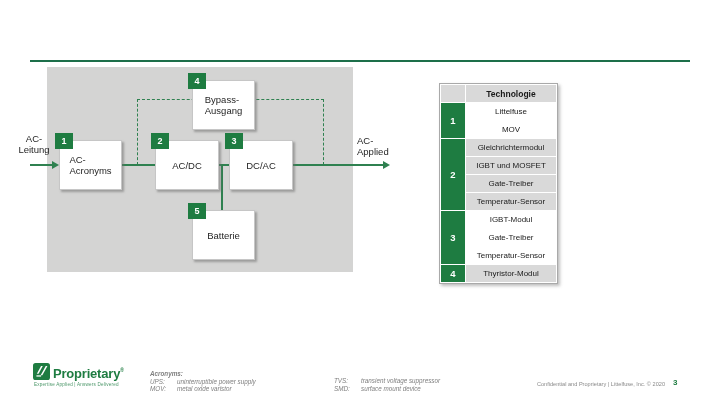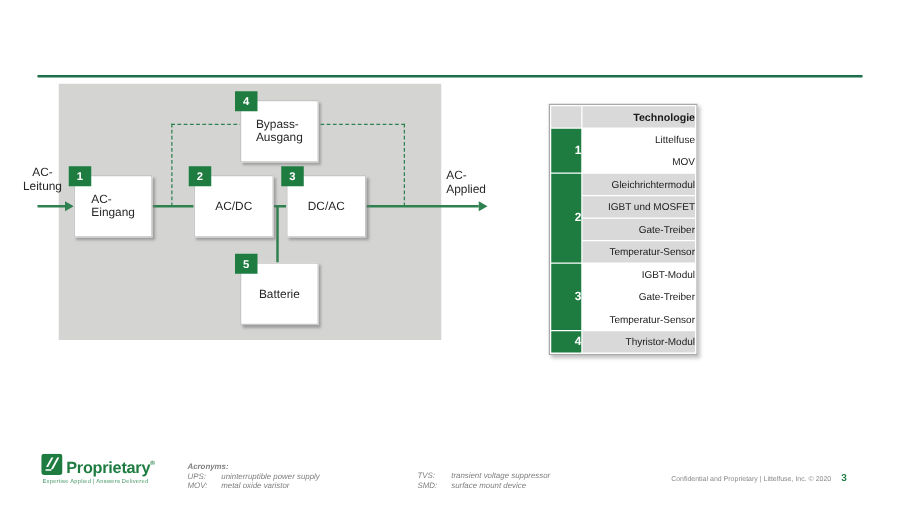--- a/index.html
+++ b/index.html
@@ -20,21 +20,21 @@
   .block .lbl{font-size:9.5px;line-height:11px;text-align:left;color:#262626;}
   .block .lbl span{display:block;}
   .badge{position:absolute;left:-5px;top:-8px;width:18px;height:16px;background:#1e7c41;
          color:#fff;font-size:9px;font-weight:bold;text-align:center;line-height:16px;z-index:3;}
   .side-label{position:absolute;font-size:9.5px;line-height:11px;color:#262626;}
   .side-label span{display:block;}
   
   .tech-wrap{position:absolute;left:439px;top:83px;border:1px solid #a9a9a9;
              box-shadow:2px 2px 3px rgba(110,110,110,.45);background:#fff;}
   table.tech{border-collapse:separate;border-spacing:1px;background:#fff;}
-  table.tech th,table.tech td{padding:0;margin:0;text-align:right;vertical-align:middle;}
+  table.tech th,table.tech td{padding:0;margin:0;text-align:center;vertical-align:middle;}
   table.tech th{width:90px;height:17px;background:#d9d9d9;font-size:8.5px;font-weight:bold;color:#1a1a1a;}
   table.tech th.corner{width:24px;}
   table.tech td{width:90px;height:17px;font-size:8px;color:#1a1a1a;background:#ffffff;}
   table.tech tr.g td{background:#d9d9d9;}
   table.tech td.n{width:24px;background:#1e7c41 !important;color:#ffffff;font-size:9.5px;font-weight:bold;}
   
   .logo-icon{position:absolute;left:33px;top:363px;}
   .wordmark{position:absolute;left:53px;top:366px;font-size:13px;font-weight:bold;
             color:#1e7c41;letter-spacing:-0.2px;}
   .wordmark sup{font-size:5px;vertical-align:6px;}
@@ -76,21 +76,21 @@
     </div>
     <div class="side-label" style="left:357px;top:135px;width:44px;text-align:left;">
       <span>AC-</span>
       <span>Applied</span>
     </div>
 
     <div class="block" style="left:59px;top:140px;">
       <span class="badge">1</span>
       <div class="lbl">
         <span>AC-</span>
-          <span>Eingang</span>
+          <span>Acronyms</span>
       </div>
     </div>
     <div class="block" style="left:155px;top:140px;width:62px;">
       <span class="badge">2</span>
       <div class="lbl">
         <span>AC/DC</span>
           <span></span>
       </div>
     </div>
     <div class="block" style="left:229px;top:140px;width:62px;">

